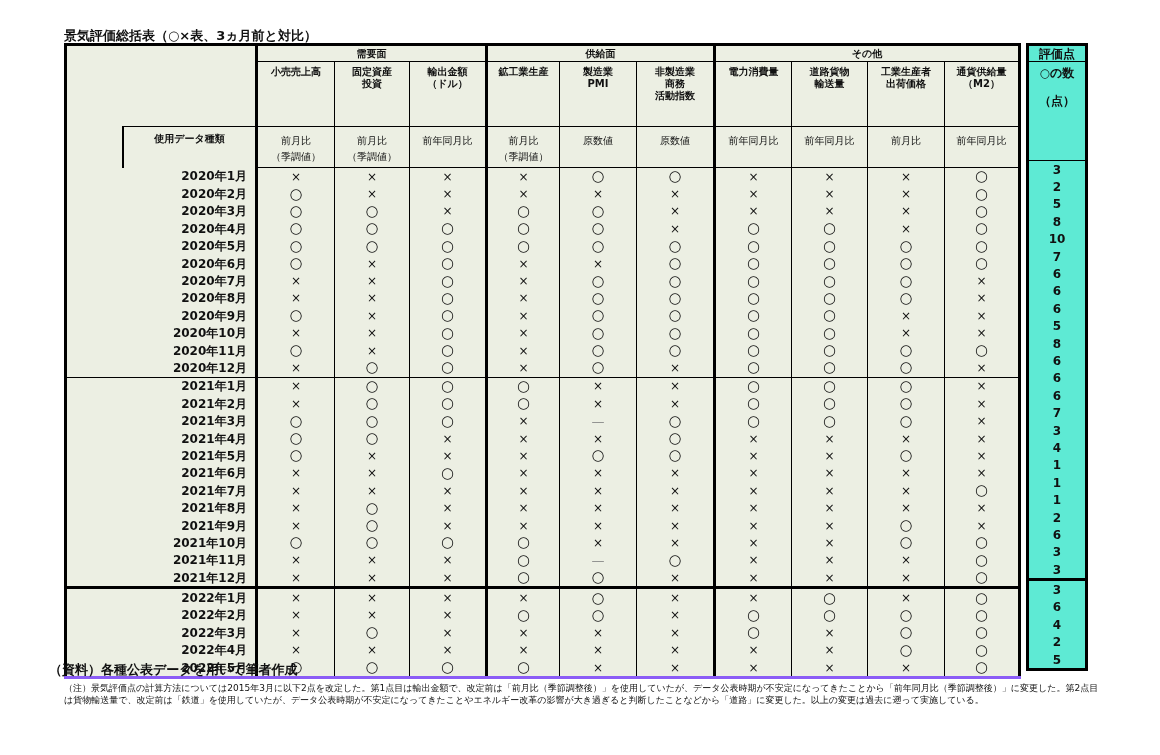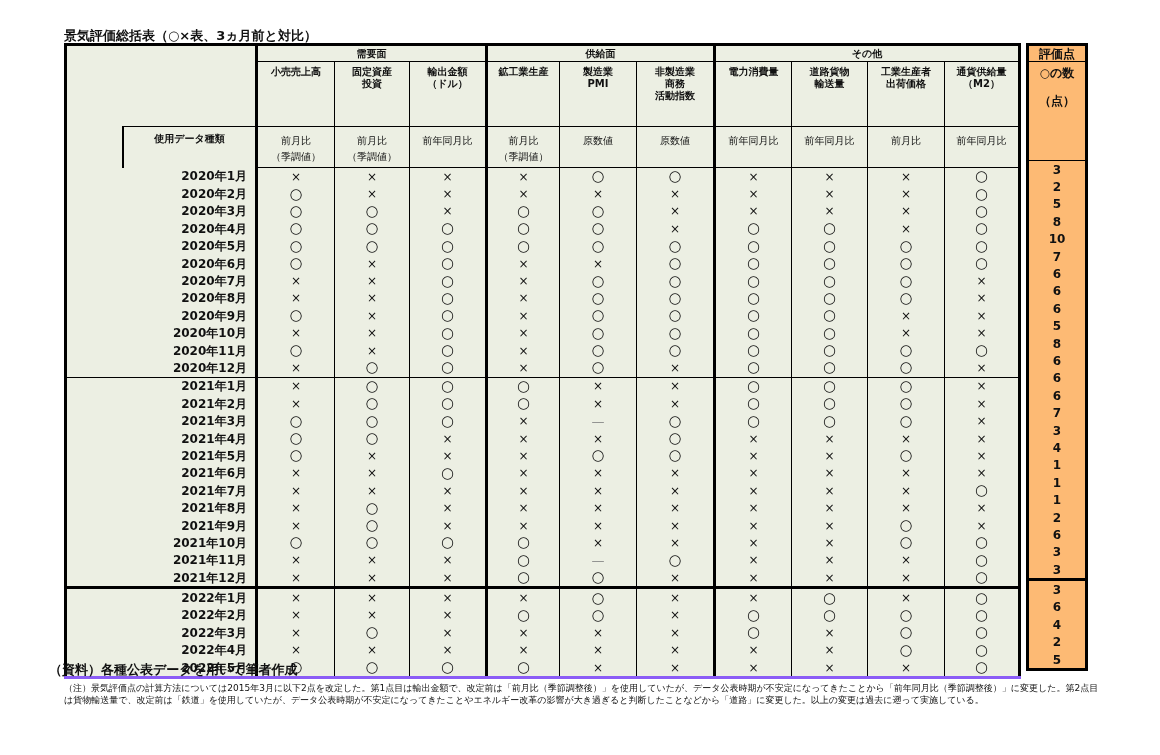--- a/index.html
+++ b/index.html
@@ -16,21 +16,21 @@
   .cell{font-size:13px;height:17.4px;}
   .mark-x{font-size:12px;}
   .mark-o{font-size:15px;}
   .mark-dash{color:#888;font-size:13px;}
   .thick-l{border-left:3px solid #000 !important;}
   .thick-r{border-right:3px solid #000 !important;}
   .year-sep td{border-top:1px solid #000;margin-top:12px;}
   .year-sep-thick td{border-top:3px solid #000;}
   .last-row td{border-bottom:3px solid #8b5cf6;}
   .usage-inner{position:absolute;left:28px;top:0;bottom:0;right:0;border-left:2px solid #000;border-top:1px solid #000;display:flex;align-items:flex-start;justify-content:center;padding-top:7px;font-size:10px;font-weight:bold;}
-  table.score{position:absolute;left:962px;top:0;border-collapse:collapse;background:#fdba74;width:62px;}
+  table.score{position:absolute;left:962px;top:0;border-collapse:collapse;background:#5eead4;width:62px;}
   table.score td{padding:0;text-align:center;border-left:3px solid #000;border-right:3px solid #000;font-size:12px;font-weight:bold;height:17.4px;line-height:1;}
   .score-head{font-size:12px !important;height:15px !important;border-top:3px solid #000;border-bottom:1px solid #000;}
   .score-sub{height:94px !important;vertical-align:top;padding-top:4px !important;font-size:12px !important;line-height:14px !important;border-bottom:1px solid #000;}
   .source{position:absolute;left:49px;top:661px;font-size:13px;font-weight:bold;white-space:nowrap;}
   .note{position:absolute;left:64px;top:682px;width:1040px;font-size:9px;line-height:12px;}
 </style>
 </head>
 <body>
 
 <div class="title">景気評価総括表（○×表、3ヵ月前と対比）</div>

